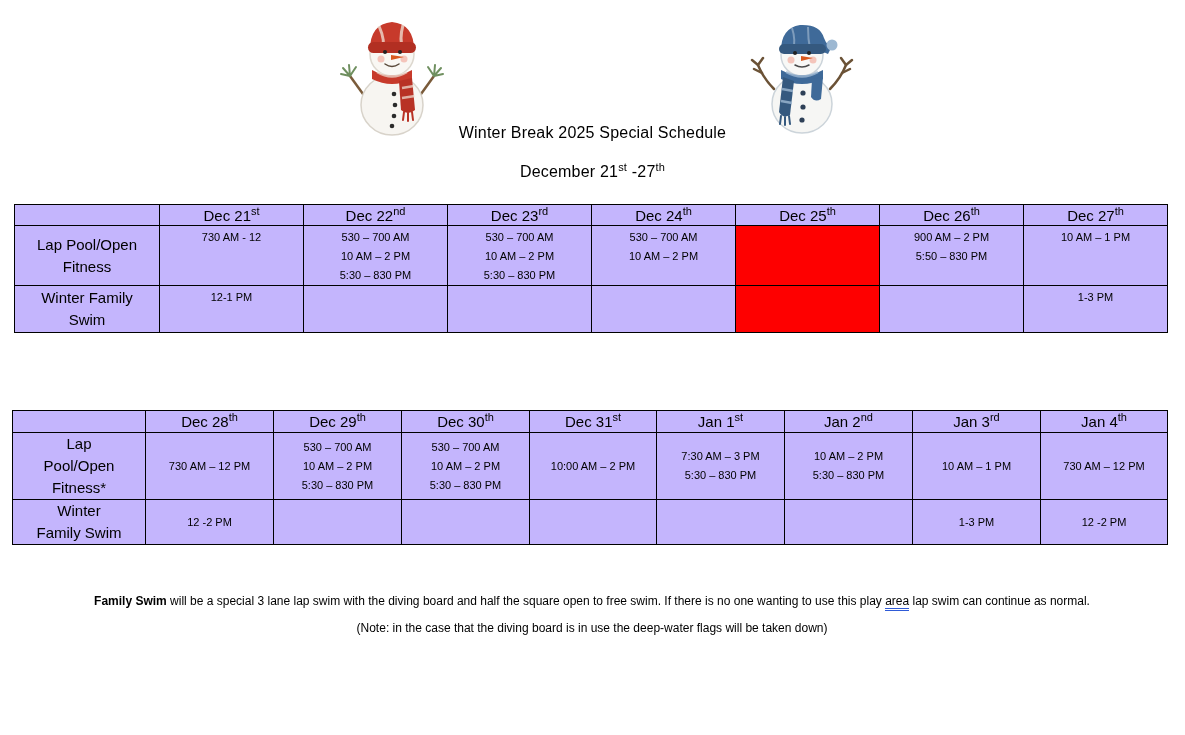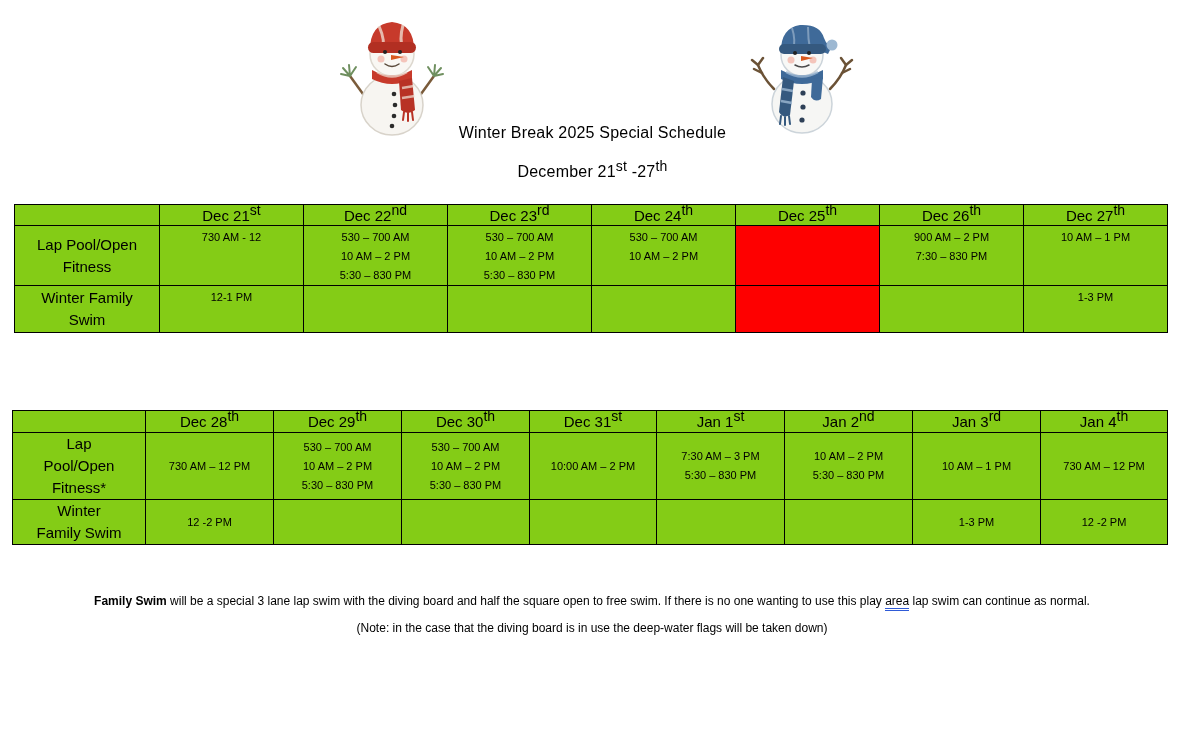--- a/index.html
+++ b/index.html
@@ -5,23 +5,23 @@
   html,body{margin:0;padding:0;}
   body{width:1185px;height:735px;background:#ffffff;color:#000;
        font-family:"Liberation Sans",sans-serif;overflow:hidden;}
   #page{position:relative;width:1185px;height:735px;background:#fff;}
   .abs{position:absolute;}
 
   .title{top:124px;left:0;width:100%;text-align:center;font-size:16px;letter-spacing:.2px;}
   .h-date{left:0;width:100%;text-align:center;font-size:16px;letter-spacing:.2px;}
   #h1{top:163px;}
   #h2{top:371px;}
-  sup{font-size:14px;vertical-align:super;line-height:0;}
-
-  table{border-collapse:collapse;table-layout:fixed;position:absolute;background:#84cc16;}
+  sup{font-size:11px;vertical-align:super;line-height:0;}
+
+  table{border-collapse:collapse;table-layout:fixed;position:absolute;background:#c4b5fd;}
   #t1{top:204px;left:14px;width:1153px;}
   #t2{top:410px;left:12px;width:1155px;}
   th,td{border:1px solid #000;text-align:center;padding:0;margin:0;}
   th{font-weight:400;}
   tr.hdr th{font-size:15px;}
   #t1 tr.hdr{height:21px;}
   #t2 tr.hdr{height:22px;}
   th.rowlabel{font-size:15px;line-height:22px;white-space:pre-line;vertical-align:middle;}
   td.cell{font-size:11px;line-height:19px;white-space:pre-line;}
   #t1 td.cell{vertical-align:top;padding-top:2px;}
@@ -145,21 +145,21 @@
       <td class="cell">530 – 700 AM
 10 AM – 2 PM
 5:30 – 830 PM</td>
       <td class="cell">530 – 700 AM
 10 AM – 2 PM
 5:30 – 830 PM</td>
       <td class="cell">530 – 700 AM
 10 AM – 2 PM</td>
       <td class="cell" style="background-color: rgb(254, 0, 0);"></td>
       <td class="cell">900 AM – 2 PM
-7:30 – 830 PM</td>
+5:50 – 830 PM</td>
       <td class="cell">10 AM – 1 PM</td>
     </tr>
     <tr class="r2">
       <th class="rowlabel">Winter Family
 Swim</th>
       <td class="cell">12-1 PM</td>
       <td class="cell"></td>
       <td class="cell"></td>
       <td class="cell"></td>
       <td class="cell" style="background-color: rgb(254, 0, 0);"></td>

